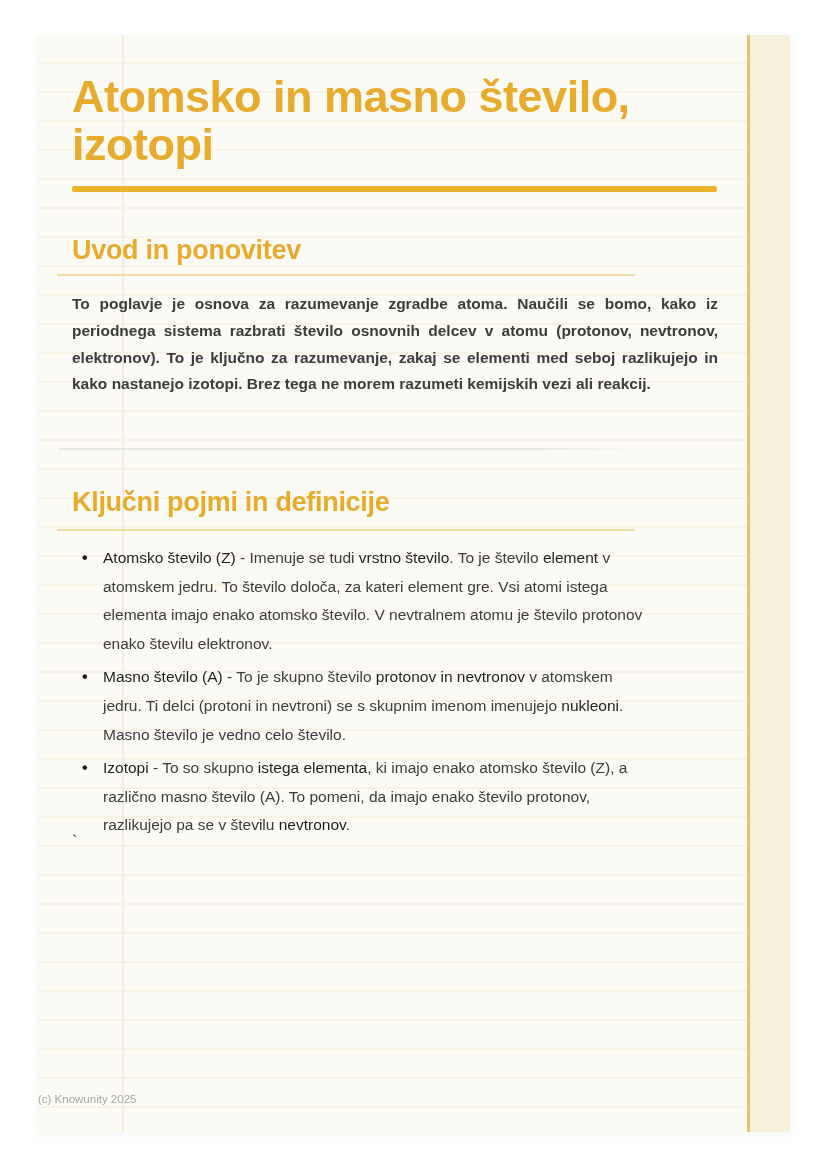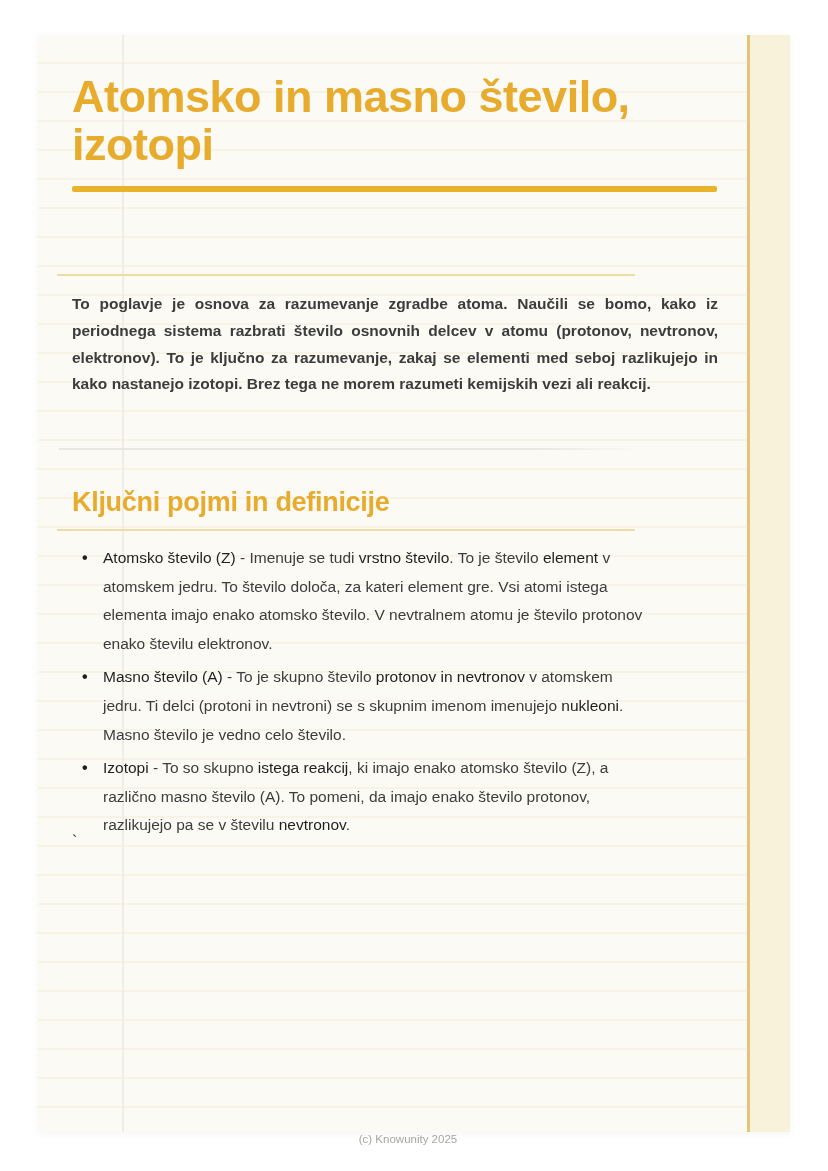--- a/index.html
+++ b/index.html
@@ -72,51 +72,52 @@
     content:"\2022"; position:absolute; left:2px; top:0;
     font-size:16px; color:#1d1d1d; font-weight:700;
   }
   .terms-list strong { color:#1f1f1f; font-weight:400; }
 
   .stray-char {
     position:absolute; left:34px; top:798px; font-size:16px; color:#3C3C3C;
   }
 
   .footer-credit {
-    position:absolute; left:0; top:1098px; width:740px; text-align:center;
+    position:absolute; left:0; top:1058px; width:740px; text-align:left;
     font-size:11.5px; color:#A6A6A3; z-index:5;
   }
 </style>
 </head>
 <body>
 
 <div class="canvas">
   <div class="page">
 
     <div class="margin-line"></div>
     <div class="right-strip"></div>
 
     <div class="doc-title">
       <div>Atomsko in masno število,</div>
       <div>izotopi</div>
     </div>
     <div class="title-rule"></div>
 
+    <div class="h2 h2-intro">Uvod in ponovitev</div>
     <div class="h2-rule rule-intro"></div>
 
     <p class="intro-body">To poglavje je osnova za razumevanje zgradbe atoma. Naučili se bomo, kako iz periodnega sistema razbrati število osnovnih delcev v atomu (protonov, nevtronov, elektronov). To je ključno za razumevanje, zakaj se elementi med seboj razlikujejo in kako nastanejo izotopi. Brez tega ne morem razumeti kemijskih vezi ali reakcij.</p>
 
     <div class="section-divider"></div>
 
     <div class="h2 h2-terms">Ključni pojmi in definicije</div>
     <div class="h2-rule rule-terms"></div>
 
     <ul class="terms-list">
         <li><strong>Atomsko število (Z)</strong><span> - Imenuje se tudi </span><strong>vrstno število</strong><span>. To je število </span><strong>element</strong><span> v atomskem jedru. To število določa, za kateri element gre. Vsi atomi istega elementa imajo enako atomsko število. V nevtralnem atomu je število protonov enako številu elektronov.</span></li>
         <li><strong>Masno število (A)</strong><span> - To je skupno število </span><strong>protonov in nevtronov</strong><span> v atomskem jedru. Ti delci (protoni in nevtroni) se s skupnim imenom imenujejo </span><strong>nukleoni</strong><span>. Masno število je vedno celo število.</span></li>
-        <li><strong>Izotopi</strong><span> - To so skupno </span><strong>istega reakcij</strong><span>, ki imajo enako atomsko število (Z), a različno masno število (A). To pomeni, da imajo enako število protonov, razlikujejo pa se v številu </span><strong>nevtronov</strong><span>.</span></li>
+        <li><strong>Izotopi</strong><span> - To so skupno </span><strong>istega elementa</strong><span>, ki imajo enako atomsko število (Z), a različno masno število (A). To pomeni, da imajo enako število protonov, razlikujejo pa se v številu </span><strong>nevtronov</strong><span>.</span></li>
       </ul>
 
     <div class="stray-char">`</div>
 
     <div class="footer-credit">(c) Knowunity 2025</div>
   </div>
 </div>
 
 </body></html>

